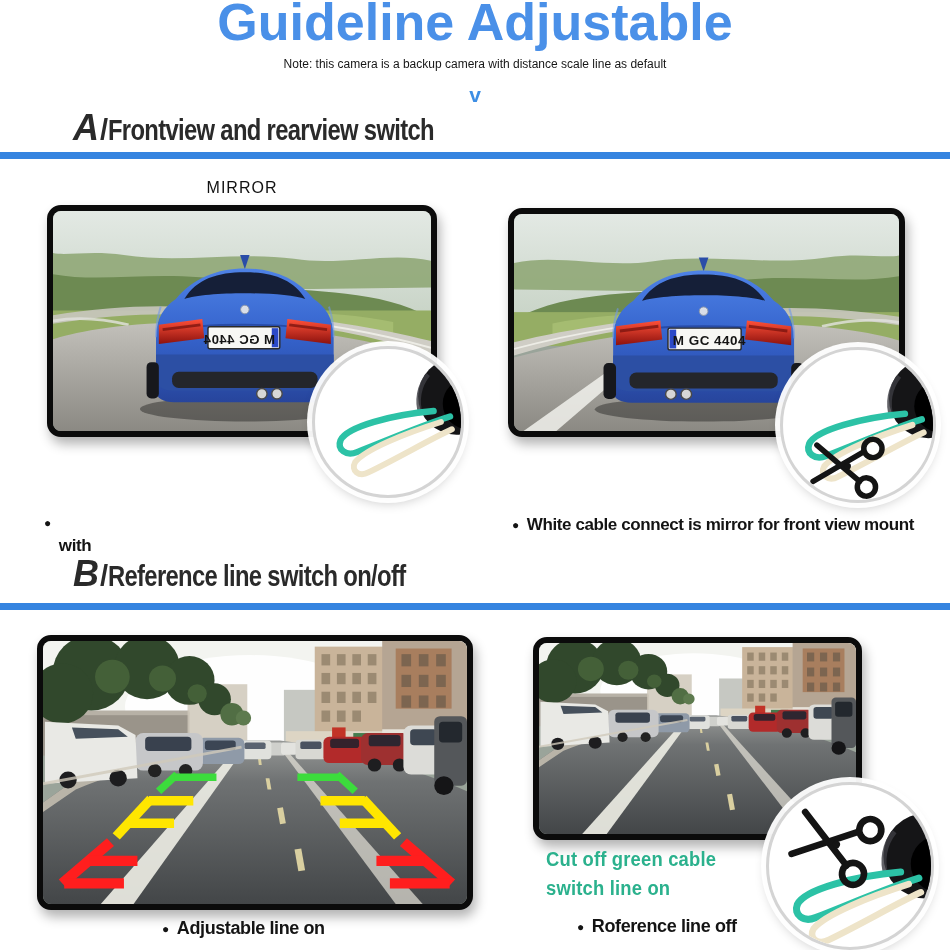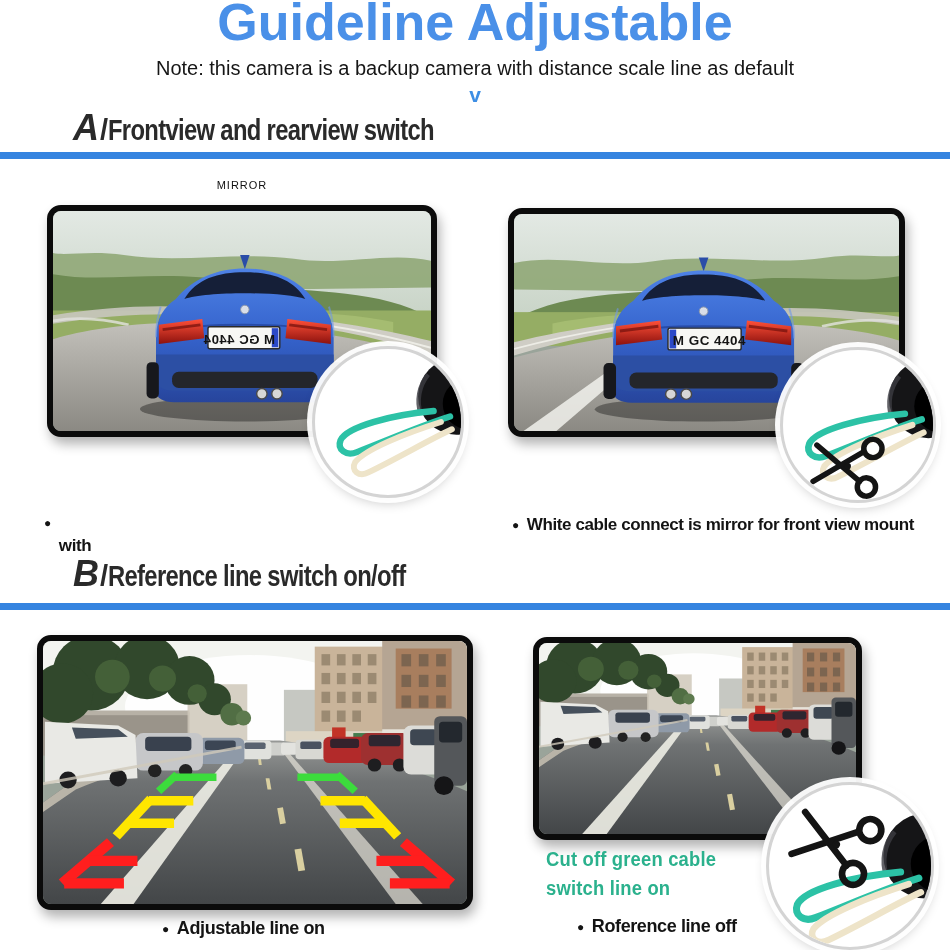--- a/index.html
+++ b/index.html
@@ -7,37 +7,37 @@
   .page {
     position:relative; width:950px; height:950px; background:#fff;
     font-family:Liberation Sans, sans-serif; overflow:hidden; color:#161616;
   }
   .page-title {
     position:absolute; top:-8px; left:0; width:950px; text-align:center;
     font-size:52px; font-weight:bold; color:#4a90e8; letter-spacing:0;
   }
   .note-text {
     position:absolute; top:57px; left:0; width:950px; text-align:center;
-    font-size:20px; color:#161616;
+    font-size:12px; color:#161616;
   }
   .chevron {
     position:absolute; top:83px; left:0; width:950px; text-align:center;
     font-size:21px; font-weight:bold; color:#3d8ee4;
   }
   .sec-header { position:absolute; left:73px; display:flex; align-items:baseline; color:#2a2a2a; white-space:nowrap; }
   .sec-a { top:110px; }
   .sec-b { top:556px; }
   .sec-prefix { font-style:italic; font-weight:bold; font-size:36px; line-height:1; }
   .sec-slash  { font-weight:bold; font-size:29px; line-height:1; margin-left:1px; }
   .sec-title  { display:inline-block; font-weight:bold; font-size:29px; line-height:1;
                 letter-spacing:-0.8px; transform:scaleX(0.82); transform-origin:0 80%; }
   .divider { position:absolute; left:0; width:950px; height:7px; background:#3584e0; }
   .div-a { top:152px; }
   .div-b { top:603px; }
-  .img-label { position:absolute; top:179px; font-size:11px; letter-spacing:1px; color:#111; text-align:center; }
+  .img-label { position:absolute; top:179px; font-size:16px; letter-spacing:1px; color:#111; text-align:center; }
   .label-mirror   { left:47px;  width:390px; }
   .label-positive { left:512px; width:397px;margin-top:40px; }
   .photo {
     position:absolute; border:6px solid #0b0b0b; border-radius:14px; overflow:hidden;
     background:#9aa49a; box-shadow:3px 7px 12px rgba(0,0,0,0.3);
   }
   .photo svg { display:block; width:100%; height:100%; }
   .photo-a-left  { left:47px;  top:205px; width:390px; height:232px; }
   .photo-a-right { left:508px; top:208px; width:397px; height:229px; }
   .photo-b-left  { left:37px;  top:635px; width:436px; height:275px; }

